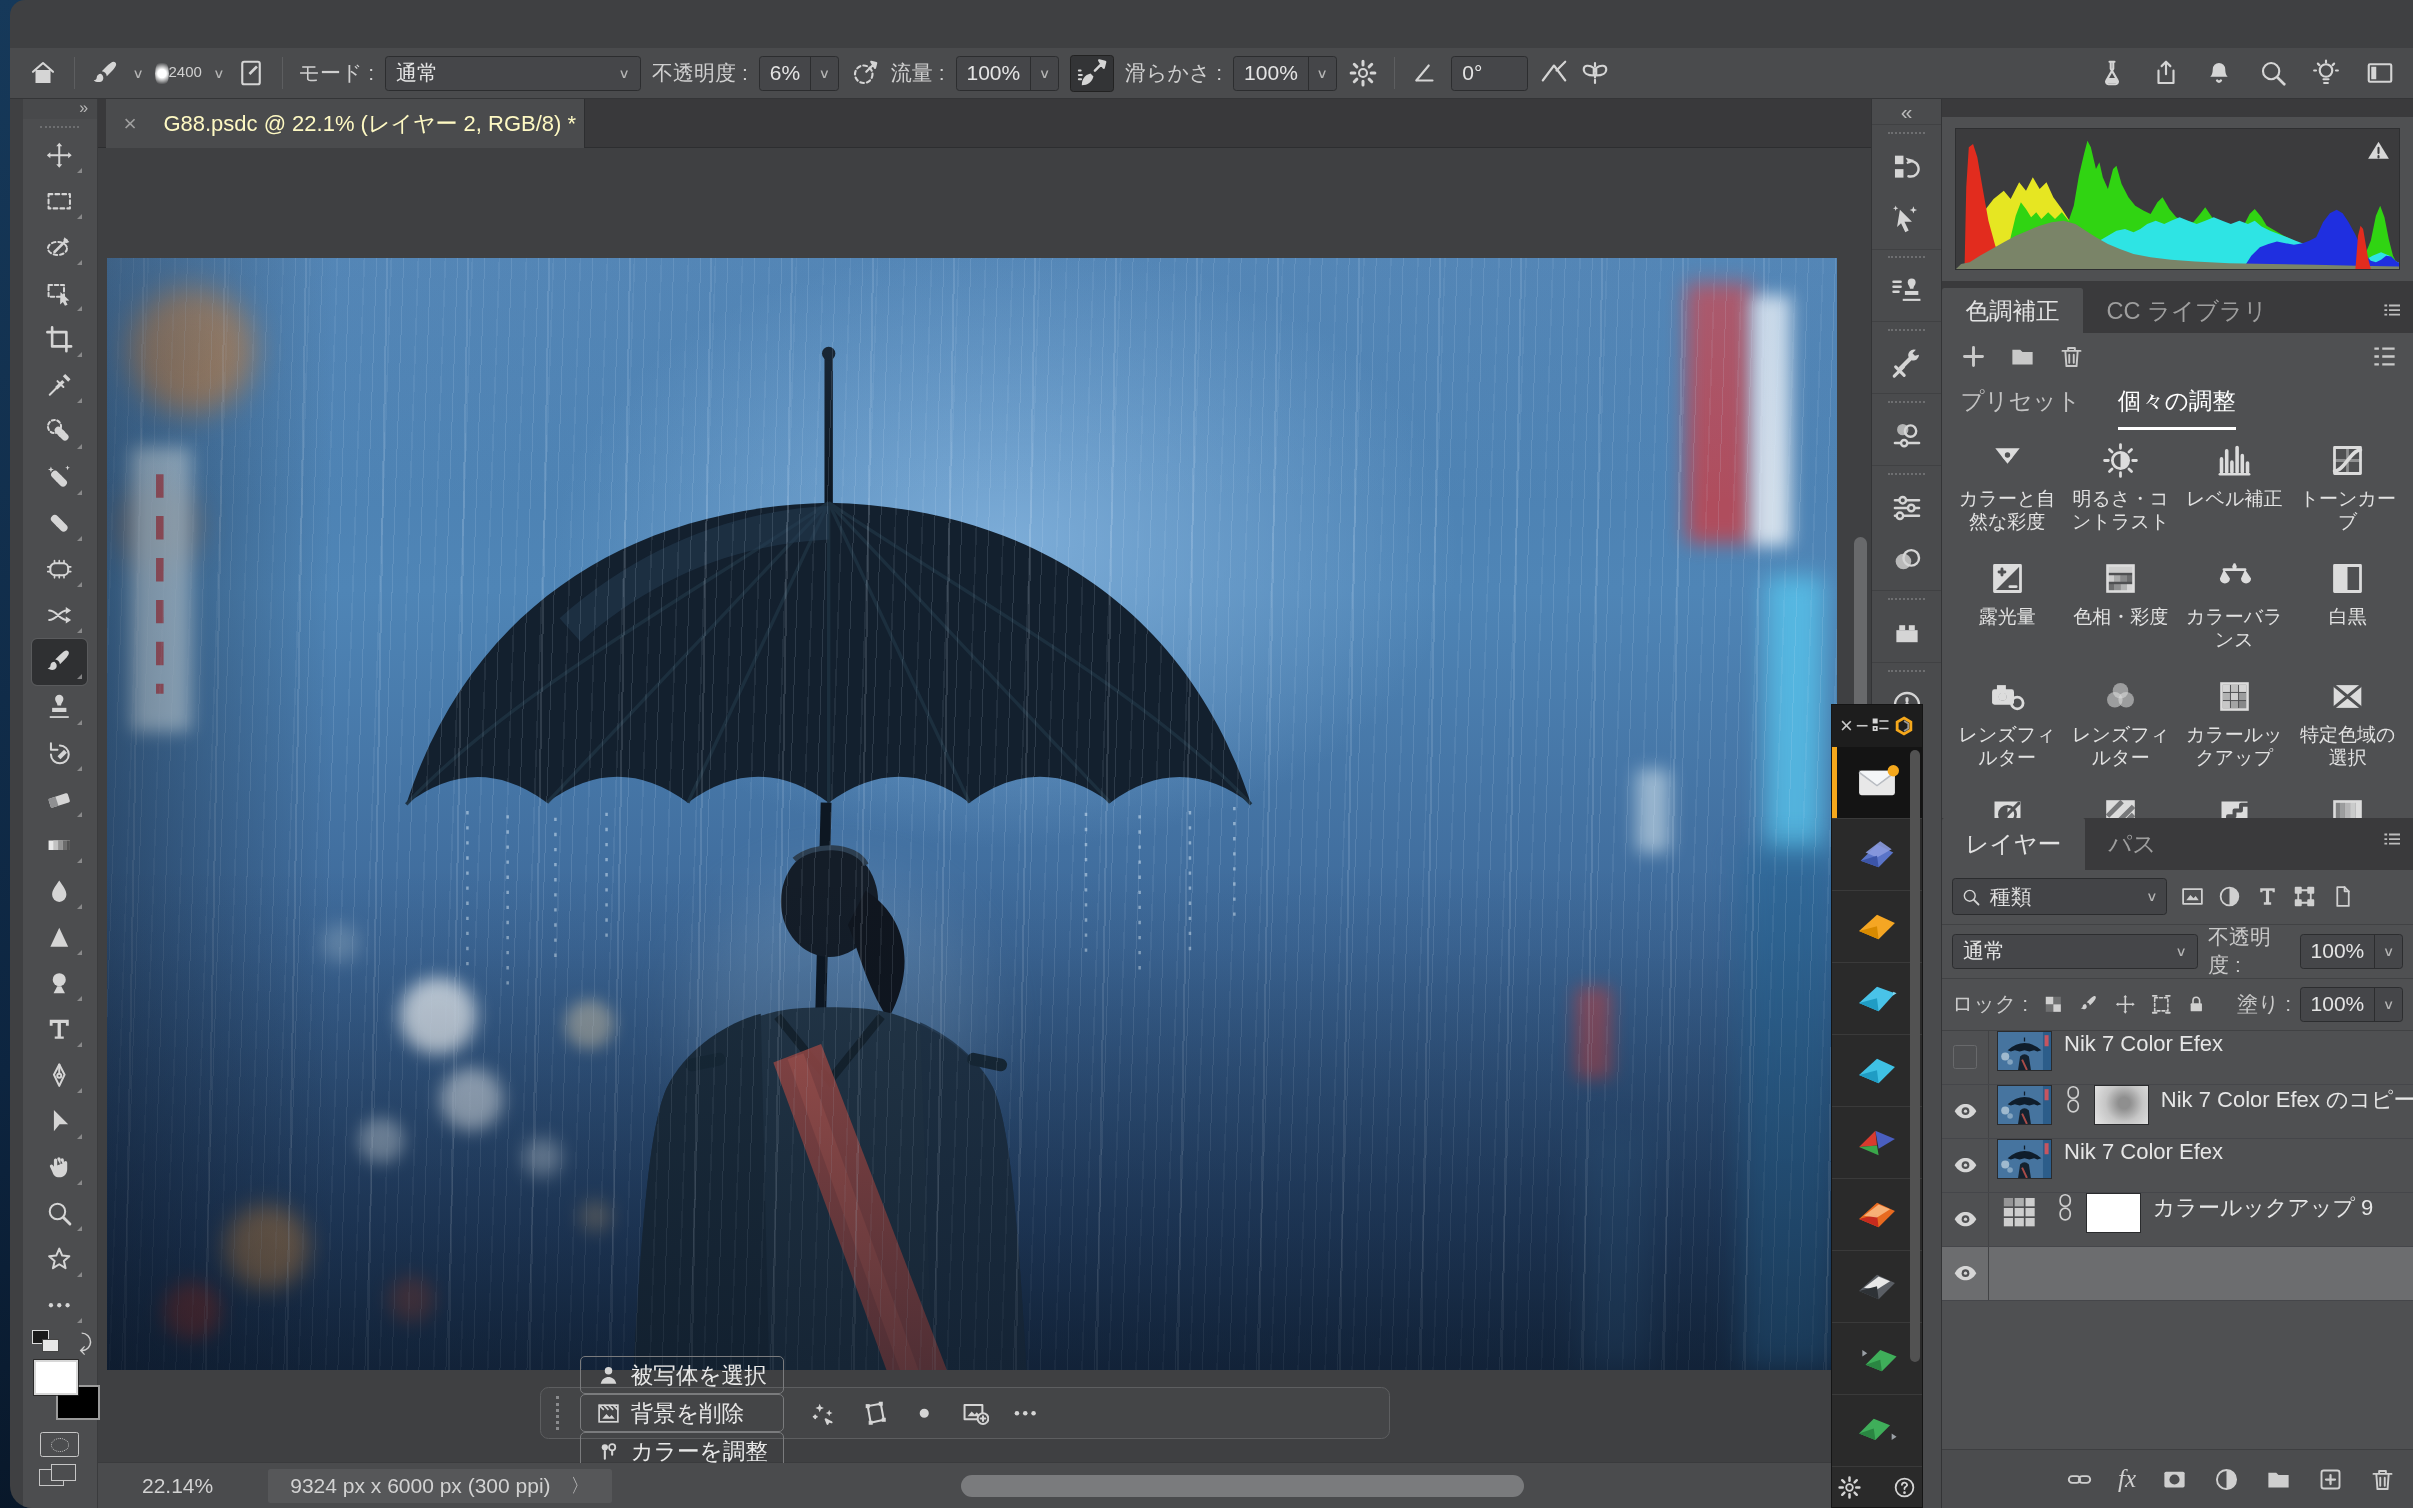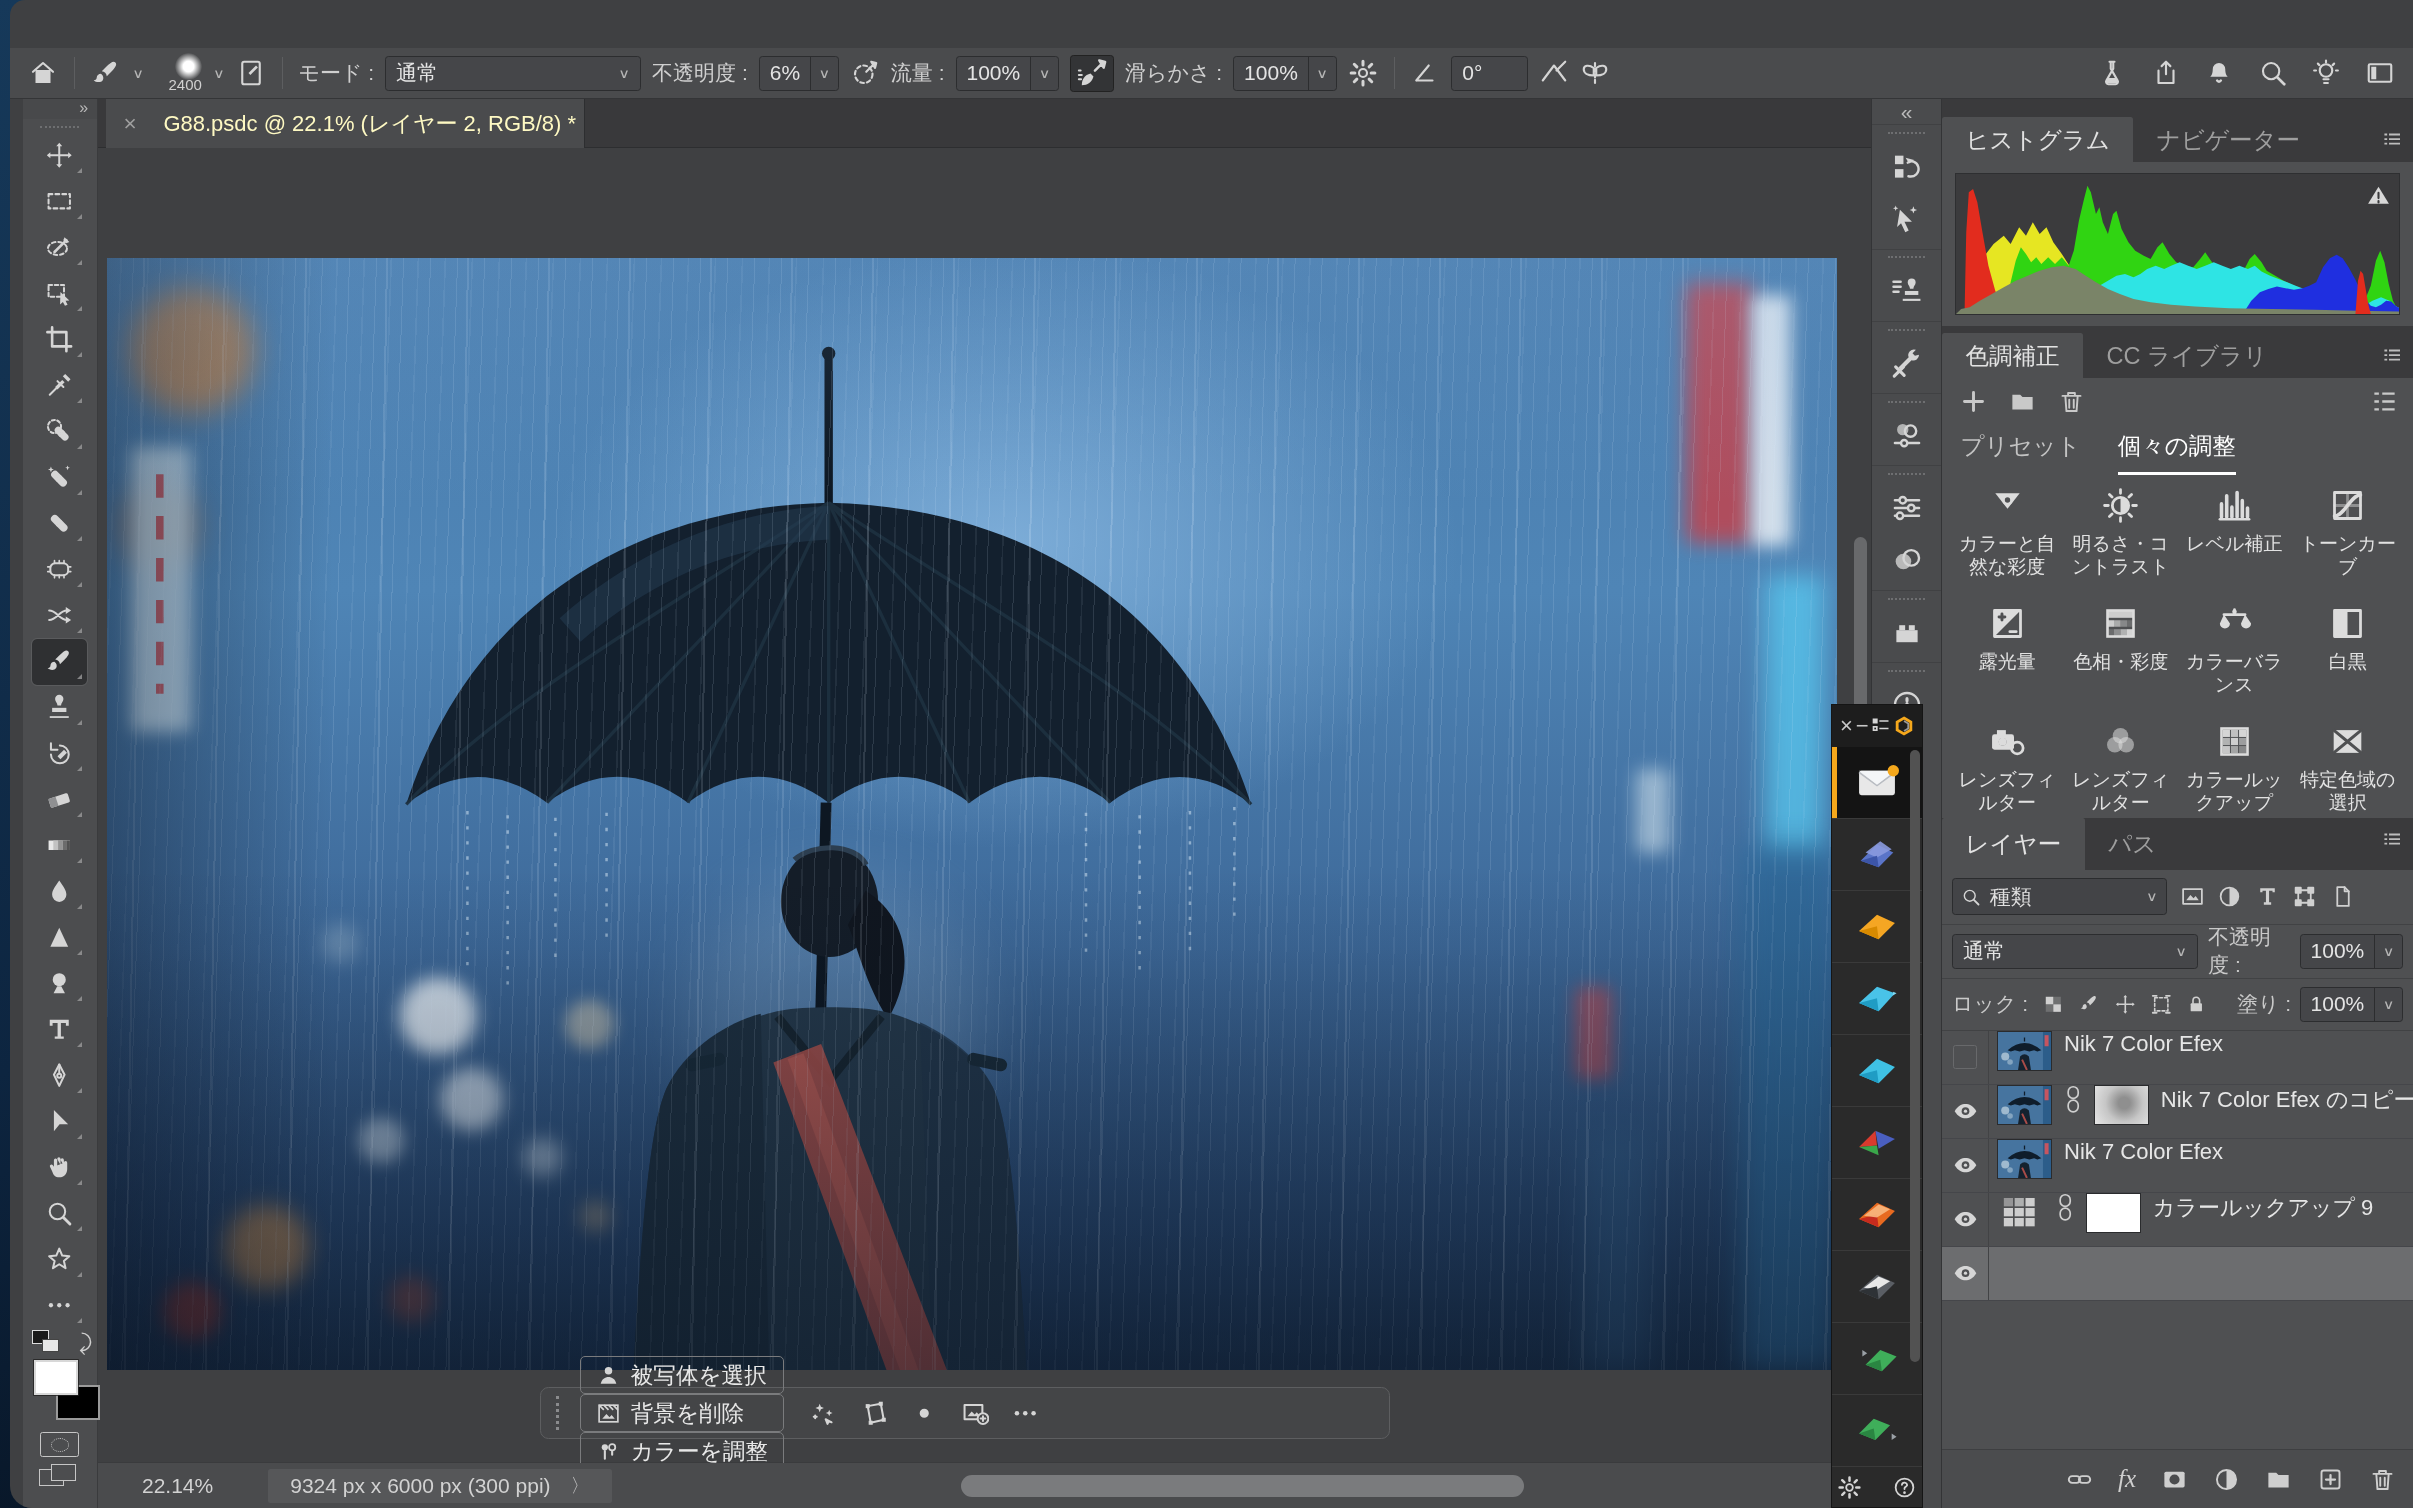--- a/index.html
+++ b/index.html
@@ -16,21 +16,21 @@
 .obdiv{width:0.8px;height:32px;background:#5d5e60;margin:0 5px}
 .ic{display:inline-flex;align-items:center;justify-content:center;color:#d5d5d5}
 .ic svg{width:100%;height:100%}
 .ob-ic{width:30px;height:30px}
 .chev{font-size:16px;color:#b5b5b5;transform:scaleY(.8)}
 .field{display:flex;align-items:center;background:#454649;border:0.8px solid #2c2d2f;border-radius:3.4px;height:35px;padding:0 10px;color:#e4e4e4;gap:8.4px}
 .field .chev{margin-left:auto}
 .combo{display:flex;align-items:stretch;border:0.8px solid #2c2d2f;border-radius:3.4px;height:35px;background:#454649;color:#e4e4e4}
 .combo .val{display:flex;align-items:center;padding:0 10px}
 .combo .cbtn{display:flex;align-items:center;padding:0 7.5px;border-left:0.8px solid #2c2d2f}
-.brushprev{display:flex;flex-direction:column;align-items:flex-end;width:47px}
+.brushprev{display:flex;flex-direction:row;align-items:center;width:47px}
 .bp-dot{width:27px;height:27px;border-radius:50%;background:radial-gradient(circle,#fff 0 28%,rgba(255,255,255,0) 72%)}
 .bp-num{font-size:15px;color:#d0d0d0;margin-top:-3.4px}
 .ob-sel{background:#333436;border:0.8px solid #222;border-radius:3.4px;width:44px;height:37px}
 .ob-right{margin-left:auto;display:flex;align-items:center;gap:23.5px}
 
 .toolcol{position:absolute;left:12.6px;top:99px;width:75px;bottom:0;background:#4c4d4f;border-right:0.8px solid #3a3b3d;display:flex;flex-direction:column;align-items:center}
 .tc-head{width:100%;height:20px;color:#b8b8b8;font-size:16px;padding-right:8.4px;text-align:right;background:#48494b}
 .tc-dots{width:39px;border-top:2.5px dotted #6e6f71;margin:6.7px 0 5px}
 .tool{width:55px;height:46px;display:flex;align-items:center;justify-content:center;position:relative;border-radius:5px}
 .tool .ic{width:28.5px;height:28.5px}
@@ -793,29 +793,20 @@
               <circle cx="12" cy="12" r="8.5"></circle>
               <path d="M12 11v5M12 7.5v1.5" stroke-width="2.2"></path>
             </svg>
           </span>
         </div>
       </div>
   </div>
 
   <div class="panels">
     <section class="pgroup pg-hist">
-      <div class="ptabs">
-        <span class="ptab active">ヒストグラム</span>
-        <span class="ptab">ナビゲーター</span>
-        <span class="pmenu ic">
-            <svg viewBox="0 0 24 24" stroke="currentColor" stroke-width="2" fill="none">
-              <path d="M9 6h12M9 11h12M9 16h12M4 6h3M4 11h3M4 16h3"></path>
-            </svg>
-          </span>
-      </div>
       <div class="hist-body">
         <div class="hist-frame">
           <svg viewBox="0 0 520 168" preserveAspectRatio="none" style="width:100%;height:100%;display:block">
             <polygon fill="#e6e622" points="14,168 22,128 32,100 44,84 56,74 64,84 74,64 82,74 90,58 98,72 106,64 114,82 124,96 134,112 146,128 158,142 170,152 182,160 192,168"></polygon>
             <polygon fill="#e22c1e" points="10,168 12,70 15,22 20,18 25,34 31,70 38,110 46,140 54,158 60,168"></polygon>
             <polygon fill="#30d412" points="58,168 64,130 70,104 76,88 82,96 88,106 94,100 100,108 108,100 116,108 124,100 132,110 138,92 144,56 150,30 154,14 158,22 164,48 168,40 172,58 178,72 184,48 188,44 194,66 202,82 210,92 220,98 228,102 236,88 242,82 250,96 258,106 268,110 278,112 286,102 292,94 300,106 310,114 318,117 328,120 338,114 344,102 350,96 358,106 364,116 374,122 384,128 394,133 404,138 414,142 424,146 436,150 448,154 462,157 476,159 486,134 492,104 497,92 502,106 507,132 512,152 517,162 520,163 520,168"></polygon>
             <polygon fill="#2ee4e4" points="148,168 158,146 168,134 178,128 188,122 198,120 208,124 216,120 224,114 234,110 244,114 252,110 262,106 272,110 282,114 292,110 302,106 312,110 322,114 332,110 342,114 350,110 358,117 368,122 378,126 388,130 398,134 408,138 418,142 428,146 438,150 448,153 458,156 468,158 478,158 488,152 498,148 508,152 514,158 520,161 520,168"></polygon>
             <polygon fill="#1f2fe0" points="336,168 346,152 356,142 366,138 376,135 386,137 396,139 406,137 414,134 422,130 430,112 438,101 446,97 453,101 460,112 468,127 474,140 480,151 486,158 492,160 498,157 504,152 510,153 516,159 520,161 520,168"></polygon>
             <polygon fill="#7a8468" points="0,168 6,162 16,160 28,152 42,144 56,136 70,128 84,122 98,116 112,112 126,110 140,114 152,122 164,130 178,138 192,144 208,150 228,154 252,157 280,159 320,161 370,162 420,163 470,164 520,165 520,168"></polygon>
             <polygon fill="#e22c1e" points="468,168 471,128 474,116 477,120 480,138 483,156 486,168"></polygon>

